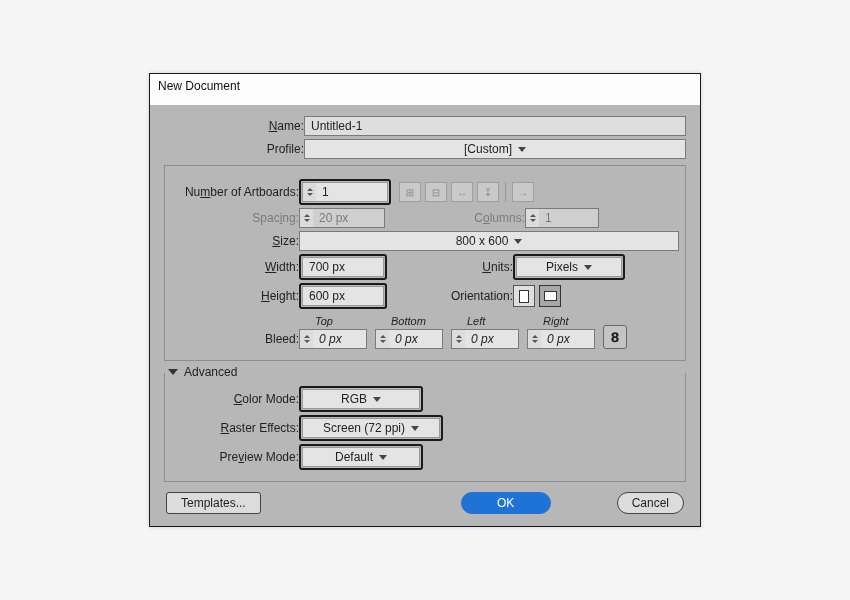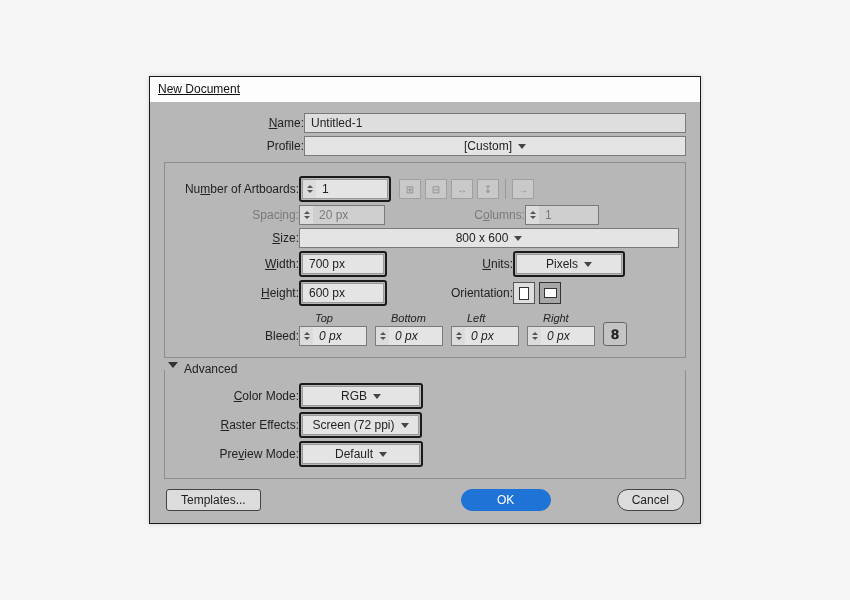--- a/index.html
+++ b/index.html
@@ -16,25 +16,24 @@
     height: 600px;
     box-sizing: border-box;
   }
   .window {
     width: 550px;
     background: #fdfdfd;
     border: 1px solid #1a1a1a;
     box-shadow: 0 0 4px rgba(0,0,0,.15);
   }
   .titlebar {
-    padding: 5px 8px 6px 8px;
+    padding: 5px 8px 12px 8px;
     color: #111;
     font-size: 12px;
     background: #fdfdfd;
-    text-decoration: underline;
   }
   .dialog-body {
     background: #b7b7b7;
     padding: 8px 14px 10px 14px;
   }
   .row {
     display: flex;
     align-items: center;
     margin: 3px 0;
   }
@@ -121,21 +120,21 @@
     width: 1px; background: #999; height: 20px; margin: 0 2px;
   }
   fieldset.group {
     border: 1px solid #8e8e8e;
     margin: 6px 0 0 0;
     padding: 6px 6px 8px 6px;
   }
   fieldset.group.noleg { border-top: 1px solid #8e8e8e; padding-top: 10px; }
   .adv-head {
     display: flex;
-    align-items: flex-start;
+    align-items: center;
     font-size: 12px;
     margin: 4px 0 2px 4px;
   }
   .adv-head .tri-dn {
     width: 0; height: 0;
     border-left: 5px solid transparent;
     border-right: 5px solid transparent;
     border-top: 6px solid #333;
     margin-right: 6px;
   }
@@ -364,21 +363,21 @@
         <div class="hl">
           <div class="field dd" style="width:118px">
             <span>RGB</span>
             <span class="chev"></span>
           </div>
         </div>
       </div>
       <div class="row">
         <div class="label" style="width:128px"><span class="uline">R</span>aster Effects:</div>
         <div class="hl">
-          <div class="field dd" style="width:117px">
+          <div class="field dd" style="width:138px">
             <span>Screen (72 ppi)</span>
             <span class="chev"></span>
           </div>
         </div>
       </div>
       <div class="row">
         <div class="label" style="width:128px">Pre<span class="uline">v</span>iew Mode:</div>
         <div class="hl">
           <div class="field dd" style="width:118px">
             <span>Default</span>

